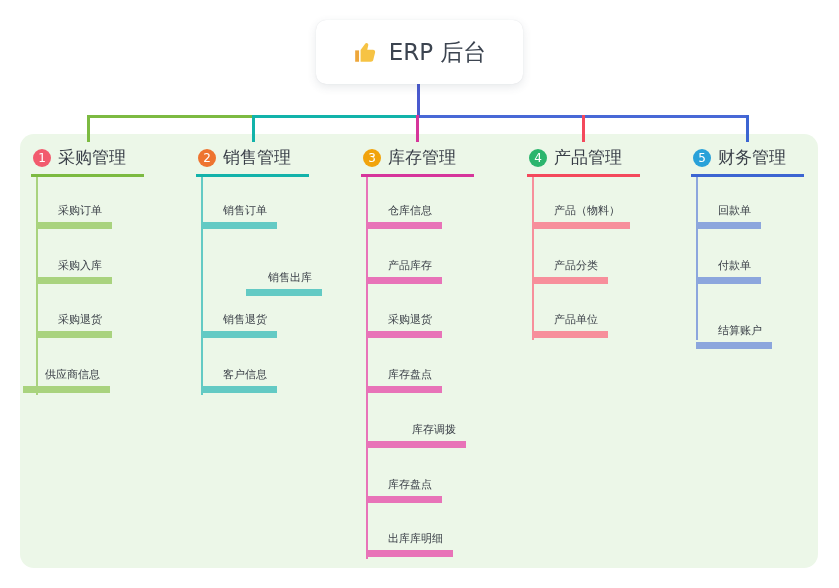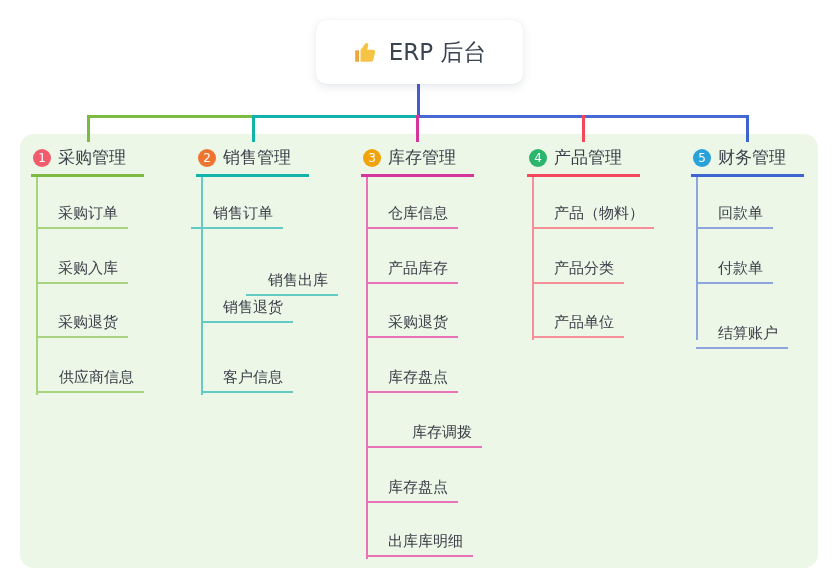--- a/index.html
+++ b/index.html
@@ -27,22 +27,22 @@
     position:absolute; top:146px; display:flex; align-items:center; gap:7px;
     padding:0 18px 5px 2px; font-size:17px; color:#383e47;
     border-bottom:3px solid #000; white-space:nowrap; z-index:3;
   }
   .badge {
     width:18px; height:18px; border-radius:50%; color:#fff; font-size:12px;
     display:flex; align-items:center; justify-content:center; flex:0 0 18px;
   }
   .child {
     position:absolute; height:27px; display:flex; align-items:flex-end;
-    padding-left:22px; padding-right:10px; border-bottom:2px solid #f97316;
-    font-size:15px; color:#3b4048; white-space:nowrap; z-index:3;
+    padding-left:22px; padding-right:10px; border-bottom:7px solid #f97316;
+    font-size:11px; color:#3b4048; white-space:nowrap; z-index:3;
   }
   .child span { margin-bottom:4px; }
 </style>
 </head>
 <body>
 
 <div id="stage">
 
   <div class="container"></div>
 
@@ -70,39 +70,39 @@
     <div class="vline kids" style="left: 36px; top: 177px; width: 2px; height: 218px; background: rgb(169, 211, 126); z-index: 2;"></div>
   <div class="child" style="left: 36px; top: 202px; border-bottom-color: rgb(169, 211, 126);">
           <span>采购订单</span>
         </div>
         <div class="child" style="left: 36px; top: 257px; border-bottom-color: rgb(169, 211, 126);">
           <span>采购入库</span>
         </div>
         <div class="child" style="left: 36px; top: 311px; border-bottom-color: rgb(169, 211, 126);">
           <span>采购退货</span>
         </div>
-        <div class="child" style="left: 37px; top: 366px; border-bottom-color: rgb(169, 211, 126); font-family: Liberation Serif, serif;">
+        <div class="child" style="left: 23px; top: 366px; border-bottom-color: rgb(169, 211, 126); font-family: Liberation Serif, serif;">
           <span>供应商信息</span>
         </div>
       </div>
 
   <div>
     <div class="vline drop" style="left: 252px; top: 115px; width: 3px; height: 27px; background: rgb(18, 179, 170); z-index: 2;"></div>
     <div class="topic" style="left: 196px; border-bottom-color: rgb(18, 179, 170);">
       <span class="badge" style="background: rgb(238, 116, 48);">2</span>
       <span>销售管理</span>
     </div>
     <div class="vline kids" style="left: 201px; top: 177px; width: 2px; height: 218px; background: rgb(99, 202, 196); z-index: 2;"></div>
-  <div class="child" style="left: 191px; top: 202px; border-bottom-color: rgb(99, 202, 196);">
+  <div class="child" style="left: 201px; top: 202px; border-bottom-color: rgb(99, 202, 196);">
           <span>销售订单</span>
         </div>
         <div class="child" style="left: 201px; top: 269px; border-bottom-color: rgb(99, 202, 196); margin-left: 45px;">
           <span>销售出库</span>
         </div>
-        <div class="child" style="left: 201px; top: 296px; border-bottom-color: rgb(99, 202, 196);">
+        <div class="child" style="left: 201px; top: 311px; border-bottom-color: rgb(99, 202, 196);">
           <span>销售退货</span>
         </div>
         <div class="child" style="left: 201px; top: 366px; border-bottom-color: rgb(99, 202, 196);">
           <span>客户信息</span>
         </div>
       </div>
 
   <div>
     <div class="vline drop" style="left: 416px; top: 115px; width: 3px; height: 27px; background: rgb(214, 53, 155); z-index: 2;"></div>
     <div class="topic" style="left: 361px; border-bottom-color: rgb(214, 53, 155);">

